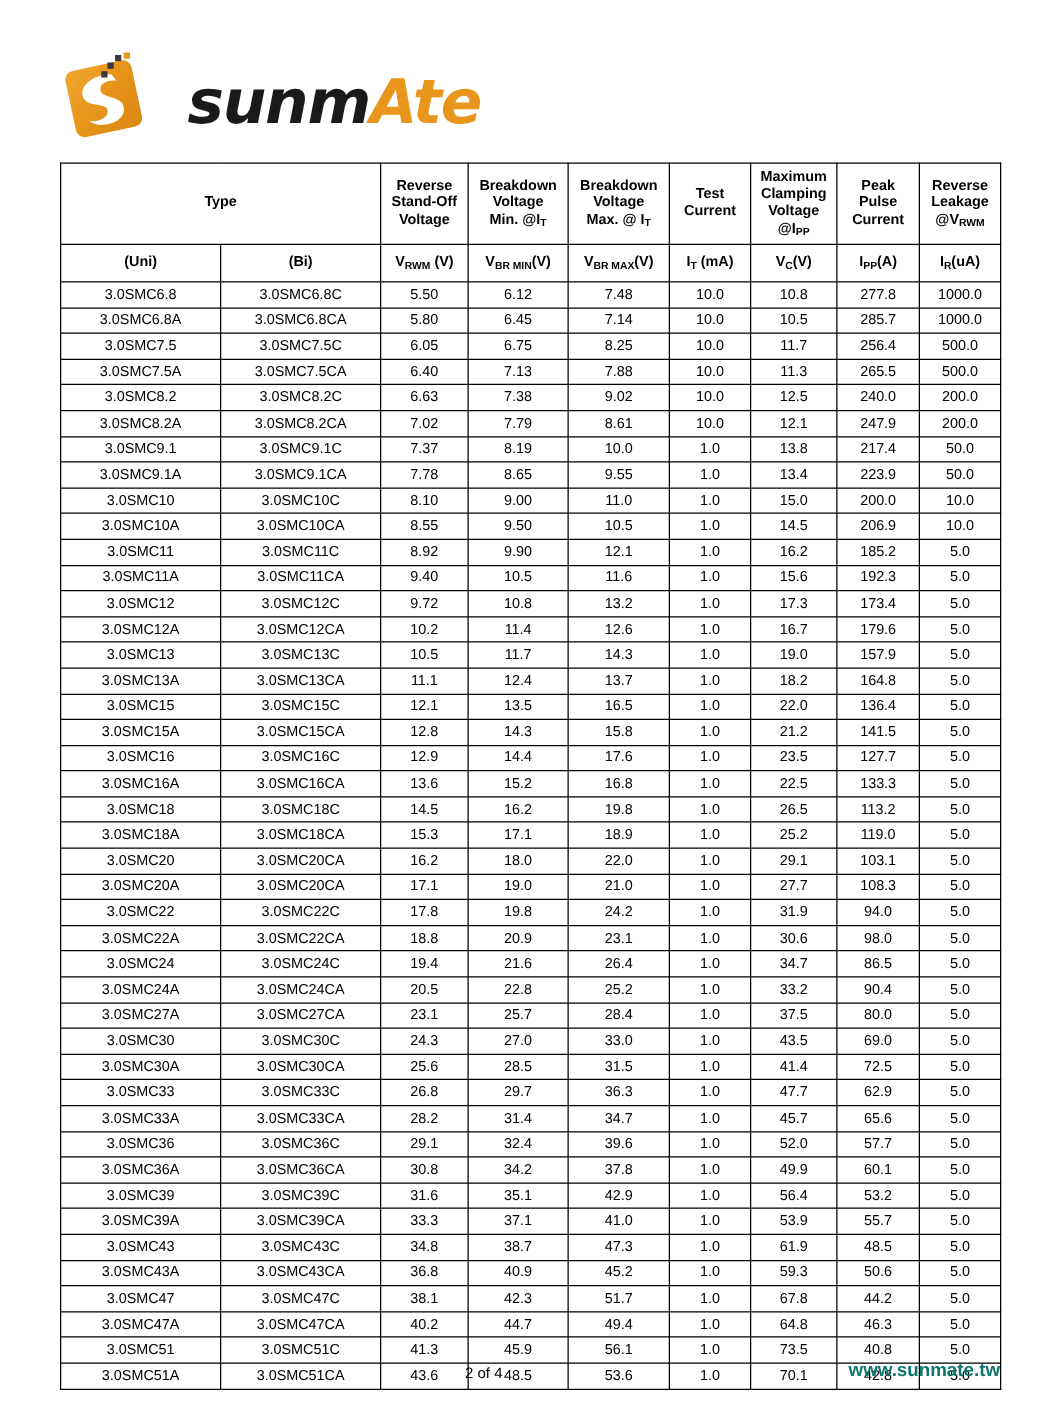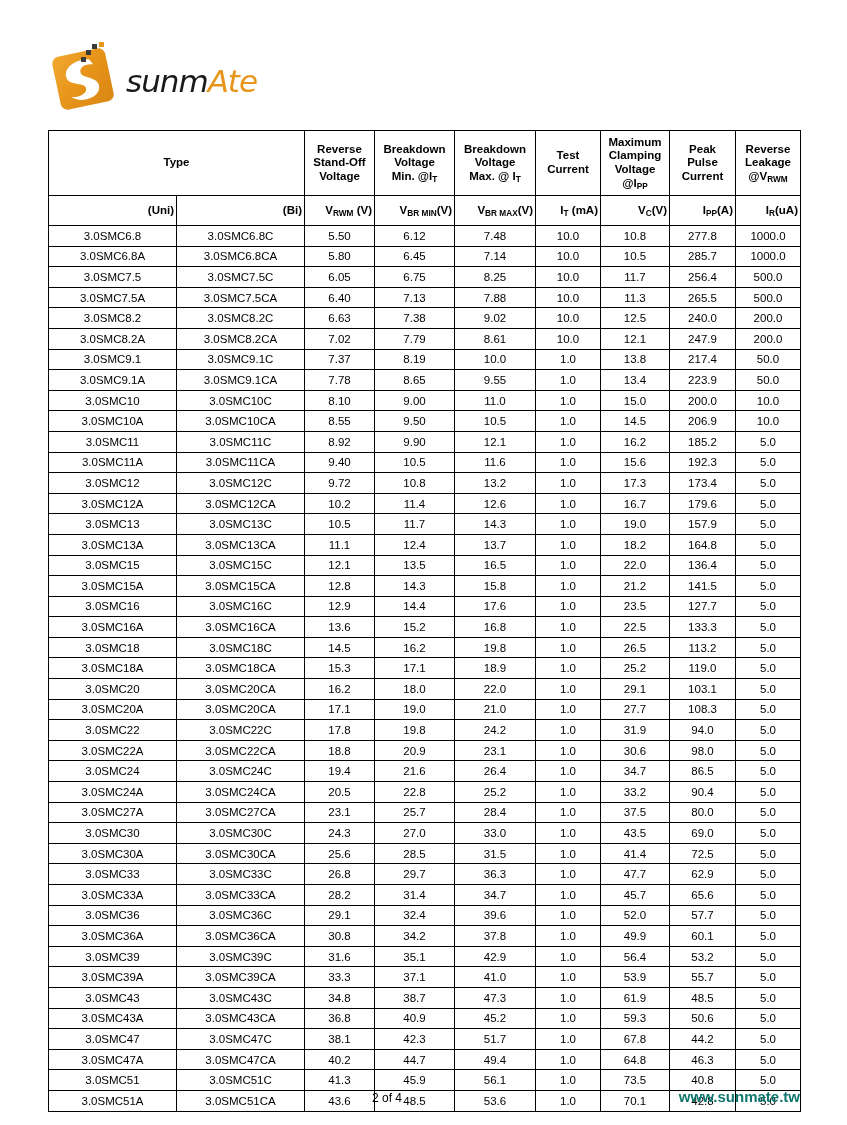--- a/index.html
+++ b/index.html
@@ -54,25 +54,25 @@
     background: #3a3a3a;
     width: 5px;
     height: 5px;
   }
   .pix.p1 { left: 44px; top: 2px; }
   .pix.p2 { left: 51px; top: 0px; background:#e8951b; }
   .pix.p3 { left: 38px; top: 8px; }
   .pix.p4 { left: 47px; top: 9px; background:#e8951b; }
   .pix.p5 { left: 33px; top: 15px; background:#3a3a3a; }
   .logo-word {
-    margin-left: 4px;
+    margin-left: 28px;
     font-family: "DejaVu Sans", sans-serif;
-    font-weight: normal;
+    font-weight: bold;
     font-style: italic;
-    font-size: 31px;
+    font-size: 49px;
     letter-spacing: -1px;
     color: #1a1a1a;
     line-height: 1;
     position: relative;
     top: 2px;
   }
   .logo-word .accent { color: #e8951b; }
 
   
   .table-wrap {
@@ -94,21 +94,21 @@
     padding: 0;
     color: #000;
   }
   table.spec thead th {
     font-weight: bold;
     font-size: 11.5px;
     line-height: 1.18;
     padding: 4px 2px;
   }
   table.spec thead tr.hrow1 th { height: 56px; }
-  table.spec thead tr.hrow2 th { height: 21px; text-align: right; }
+  table.spec thead tr.hrow2 th { height: 21px; }
   table.spec tbody td {
     height: 19.6px;
     font-weight: normal;
     font-size: 11.5px;
   }
   sub {
     font-size: 0.72em;
     vertical-align: baseline;
     position: relative;
     top: 2px;

